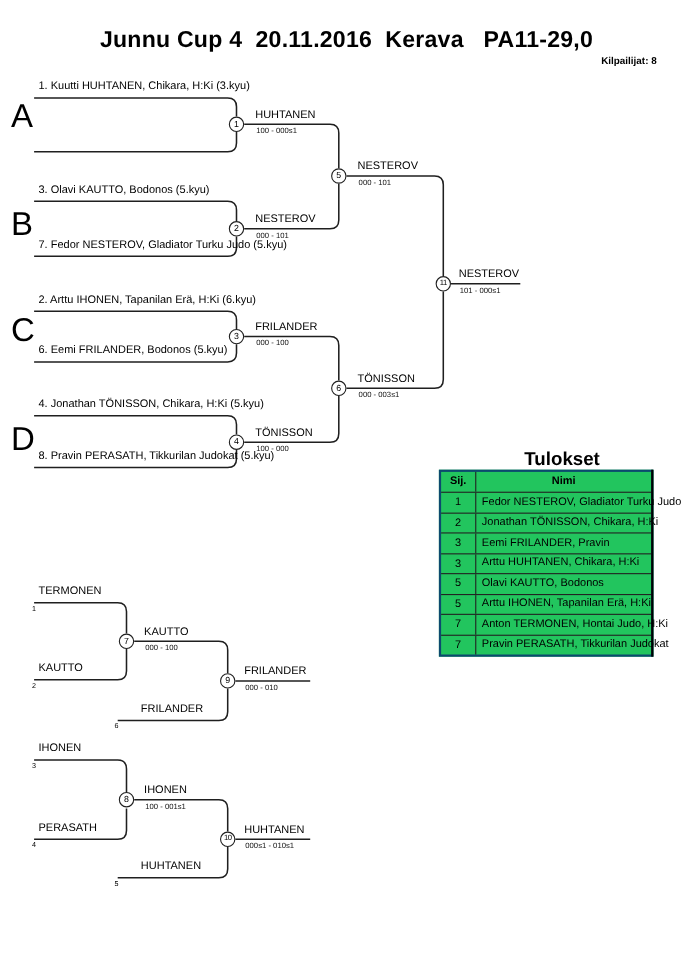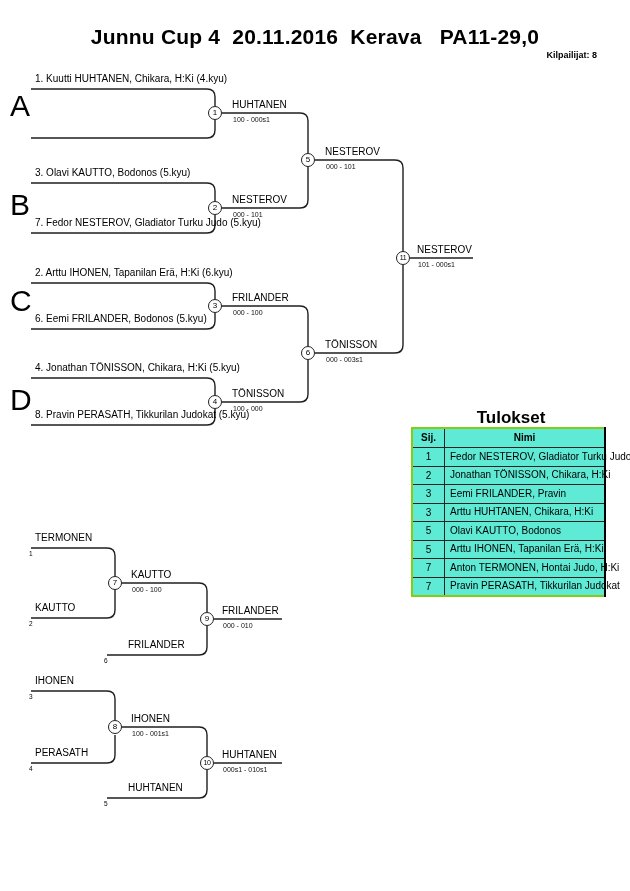--- a/index.html
+++ b/index.html
@@ -11,21 +11,21 @@
   .competitors{right:33px;top:50px;font-size:9px;font-weight:bold;}
   .group{font-size:30px;line-height:30px;}
   .entry{font-size:10px;line-height:12px;z-index:2;}
   .winner{font-size:10px;line-height:12px;z-index:3;}
   .score{font-size:7px;line-height:8px;color:#111;z-index:3;}
   .tick{font-size:6.5px;line-height:7px;z-index:3;}
   .circle{position:absolute;width:14px;height:14px;border:1.3px solid #1f1f1f;border-radius:50%;
           background:#fff;box-sizing:border-box;font-size:8px;line-height:11px;text-align:center;z-index:4;}
   .circle.two{font-size:7px;letter-spacing:-0.5px;}
   .results-title{left:415px;top:408px;width:192px;text-align:center;font-size:17px;font-weight:bold;}
-  .tbl{position:absolute;left:411px;top:427px;width:191px;border:2px solid #84cc16;z-index:2;background:#5eead4;}
+  .tbl{position:absolute;left:399px;top:427px;width:191px;border:2px solid #0c4a6e;z-index:2;background:#22c55e;}
   .tr{display:flex;height:17.5px;align-items:center;}
   .tr + .tr{border-top:1.2px solid #222;}
   .tr.th{height:18px;font-weight:bold;}
   .td{font-size:10px;line-height:16px;}
   .td.c1{width:31px;flex:none;text-align:center;border-right:1.2px solid #222;align-self:stretch;line-height:17px;}
   .td.c2{flex:1;min-width:0;padding-left:5px;white-space:pre;}
   .td.c2.center{text-align:center;padding-left:0;}
   .right-edge{position:absolute;right:-2px;top:-2px;bottom:-2px;width:2px;background:#000;z-index:6;}
 </style>
 </head>
@@ -71,21 +71,21 @@
   </svg>
 
   <div class="abs title">Junnu Cup 4  20.11.2016  Kerava   PA11-29,0</div>
   <div class="abs competitors">Kilpailijat: 8</div>
 
   <div class="abs group" style="left:10px;top:91px">A</div>
   <div class="abs group" style="left:10px;top:190px">B</div>
   <div class="abs group" style="left:10px;top:286px">C</div>
   <div class="abs group" style="left:10px;top:385px">D</div>
 
-  <div class="abs entry" style="left:35px;top:73px">1. Kuutti HUHTANEN, Chikara, H:Ki (4.kyu)</div>
+  <div class="abs entry" style="left:35px;top:73px">1. Kuutti HUHTANEN, Chikara, H:Ki (3.kyu)</div>
   <div class="abs entry" style="left:35px;top:167px">3. Olavi KAUTTO, Bodonos (5.kyu)</div>
   <div class="abs entry" style="left:35px;top:217px">7. Fedor NESTEROV, Gladiator Turku Judo (5.kyu)</div>
   <div class="abs entry" style="left:35px;top:267px">2. Arttu IHONEN, Tapanilan Erä, H:Ki (6.kyu)</div>
   <div class="abs entry" style="left:35px;top:313px">6. Eemi FRILANDER, Bodonos (5.kyu)</div>
   <div class="abs entry" style="left:35px;top:362px">4. Jonathan TÖNISSON, Chikara, H:Ki (5.kyu)</div>
   <div class="abs entry" style="left:35px;top:409px">8. Pravin PERASATH, Tikkurilan Judokat (5.kyu)</div>
 
   <div class="circle" style="left:208px;top:106px">1</div>
   <div class="abs winner" style="left:232px;top:99px">HUHTANEN</div>
   <div class="abs score" style="left:233px;top:116px">100 - 000s1</div>

